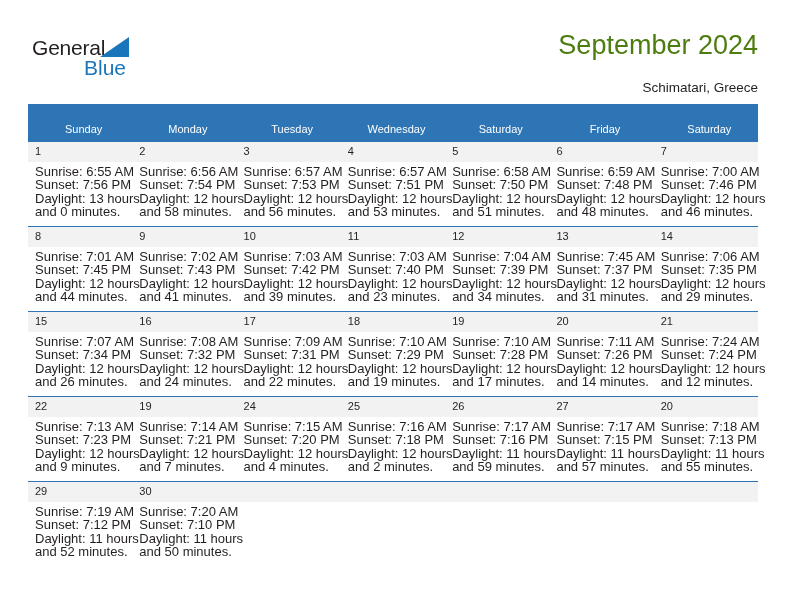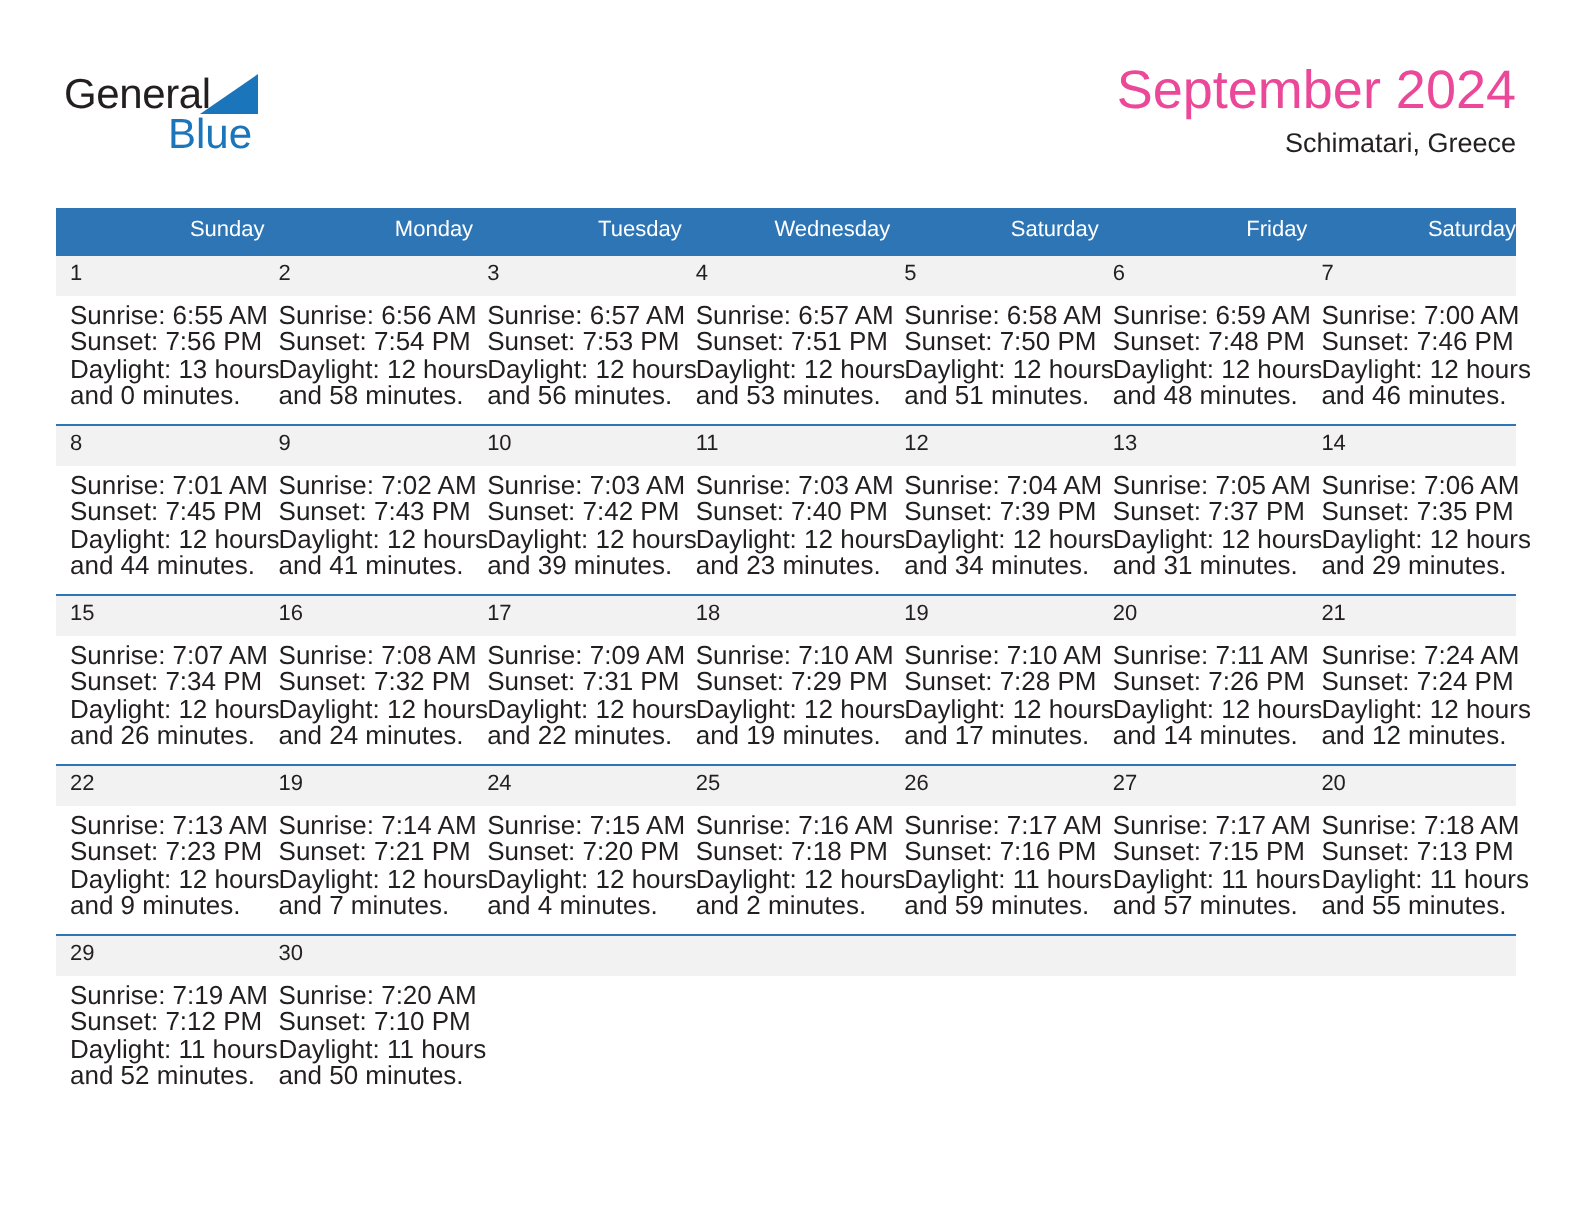--- a/index.html
+++ b/index.html
@@ -67,50 +67,50 @@
 
   .title-block {
     position: absolute;
     right: 0;
     top: 0;
     text-align: right;
   }
   .month-title {
     font-size: 27px;
     font-weight: 400;
-    color: #ec4899;
+    color: #4d7c0f;
     line-height: 34px;
     white-space: nowrap;
   }
   .location {
     font-size: 13.5px;
     color: #231f20;
     line-height: 20px;
-    margin-top: 0;
+    margin-top: 16px;
     white-space: nowrap;
   }
 
   
   .calendar {
     position: absolute;
     left: 28px;
     top: 104px;
     width: 730px;
     border-collapse: collapse;
     table-layout: fixed;
   }
   .calendar col { width: 104.28px; }
 
   thead th {
     background: #2e75b6;
     color: #ffffff;
     font-size: 11px;
     font-weight: normal;
-    text-align: right;
-    padding: 5px 0 5px 7px;
+    text-align: center;
+    padding: 19px 0 5px 7px;
     height: 11px;
     line-height: 13px;
   }
 
   tbody tr { vertical-align: top; }
 
   td.daycell {
     border-top: 1px solid #2e75b6;
     padding: 0;
     height: 84px;
@@ -288,21 +288,21 @@
             <div class="details">
               <div>Sunrise: 7:04 AM</div>
               <div>Sunset: 7:39 PM</div>
               <div>Daylight: 12 hours</div>
               <div>and 34 minutes.</div>
             </div>
           </td>
           <td class="daycell">
             <div class="daynum">13</div>
             <div class="details">
-              <div>Sunrise: 7:05 AM</div>
+              <div>Sunrise: 7:45 AM</div>
               <div>Sunset: 7:37 PM</div>
               <div>Daylight: 12 hours</div>
               <div>and 31 minutes.</div>
             </div>
           </td>
           <td class="daycell">
             <div class="daynum">14</div>
             <div class="details">
               <div>Sunrise: 7:06 AM</div>
               <div>Sunset: 7:35 PM</div>

